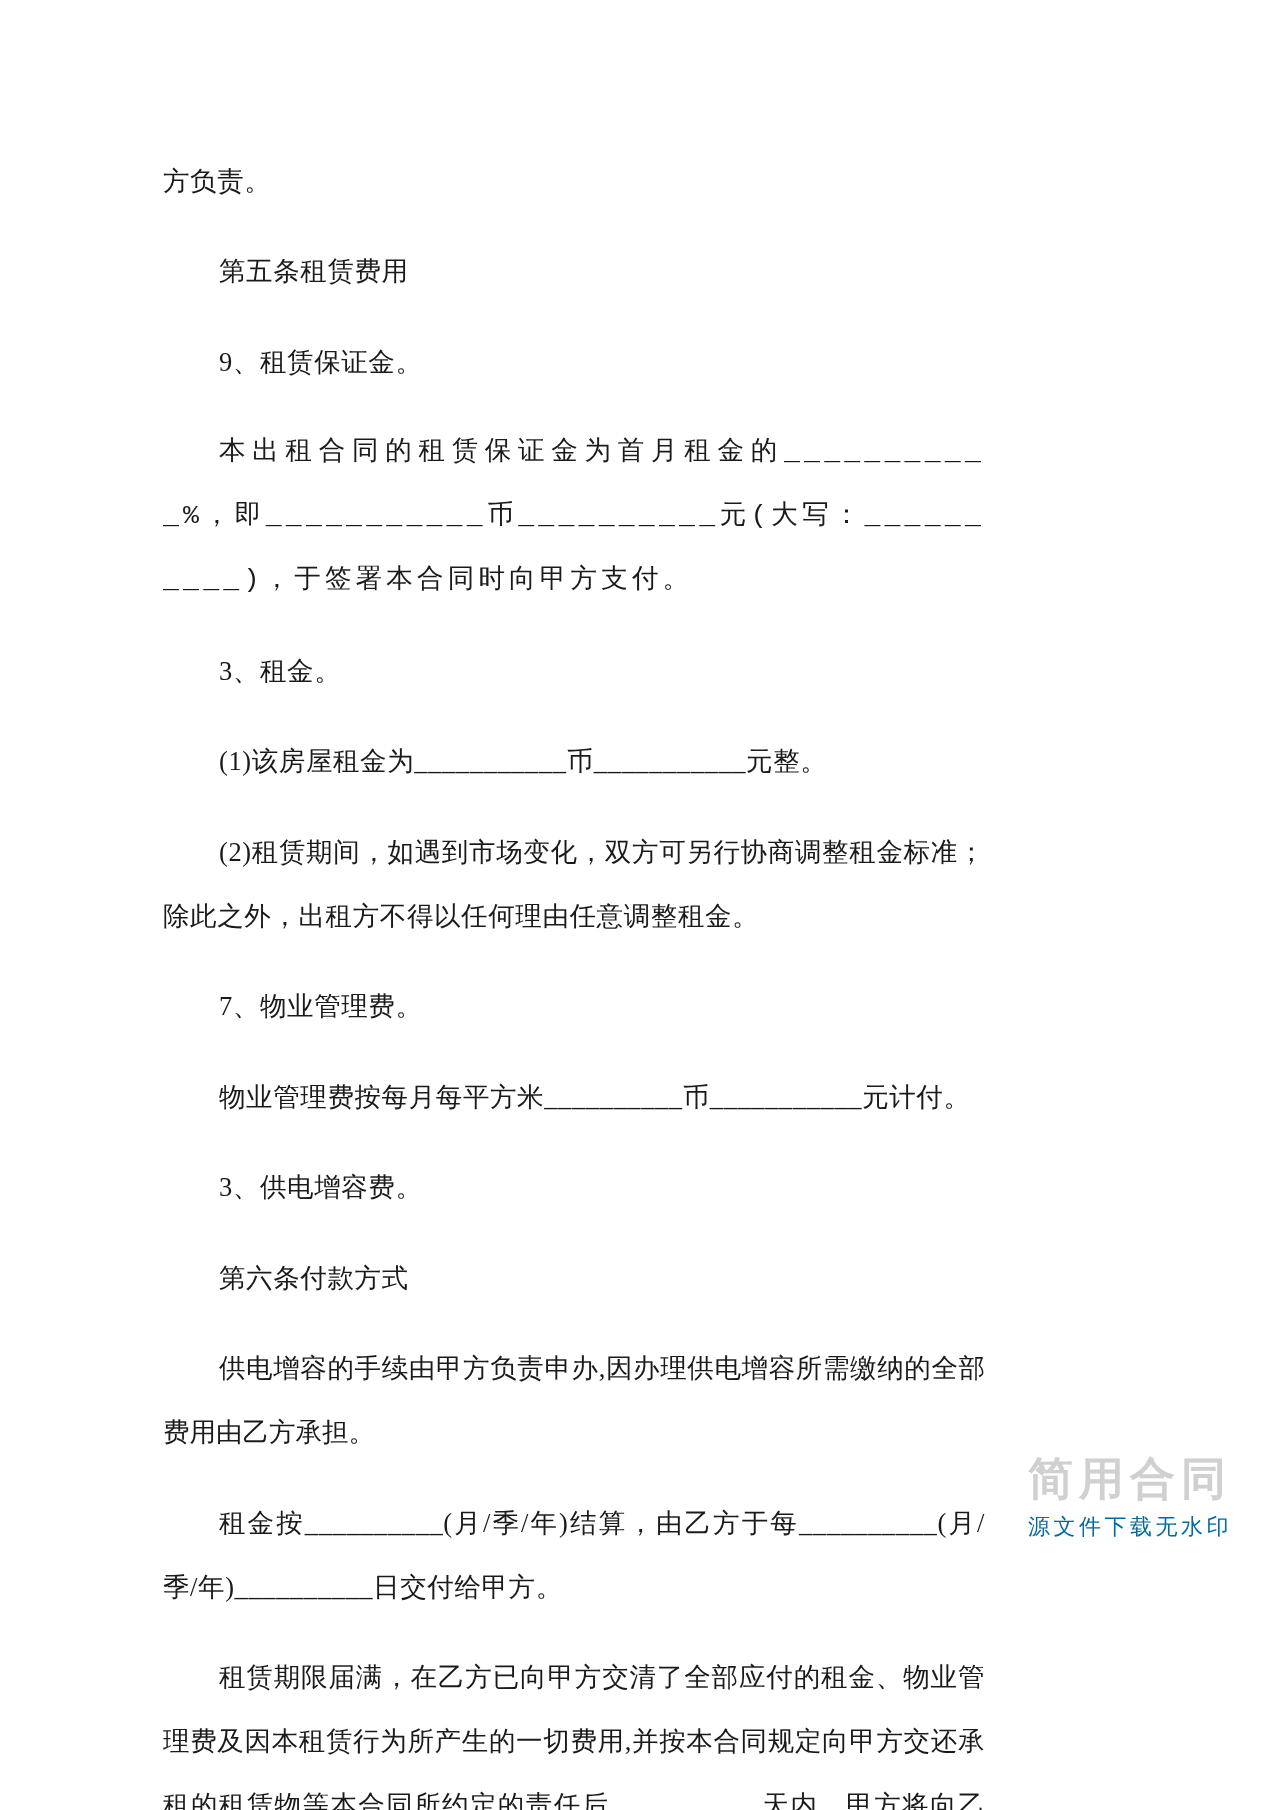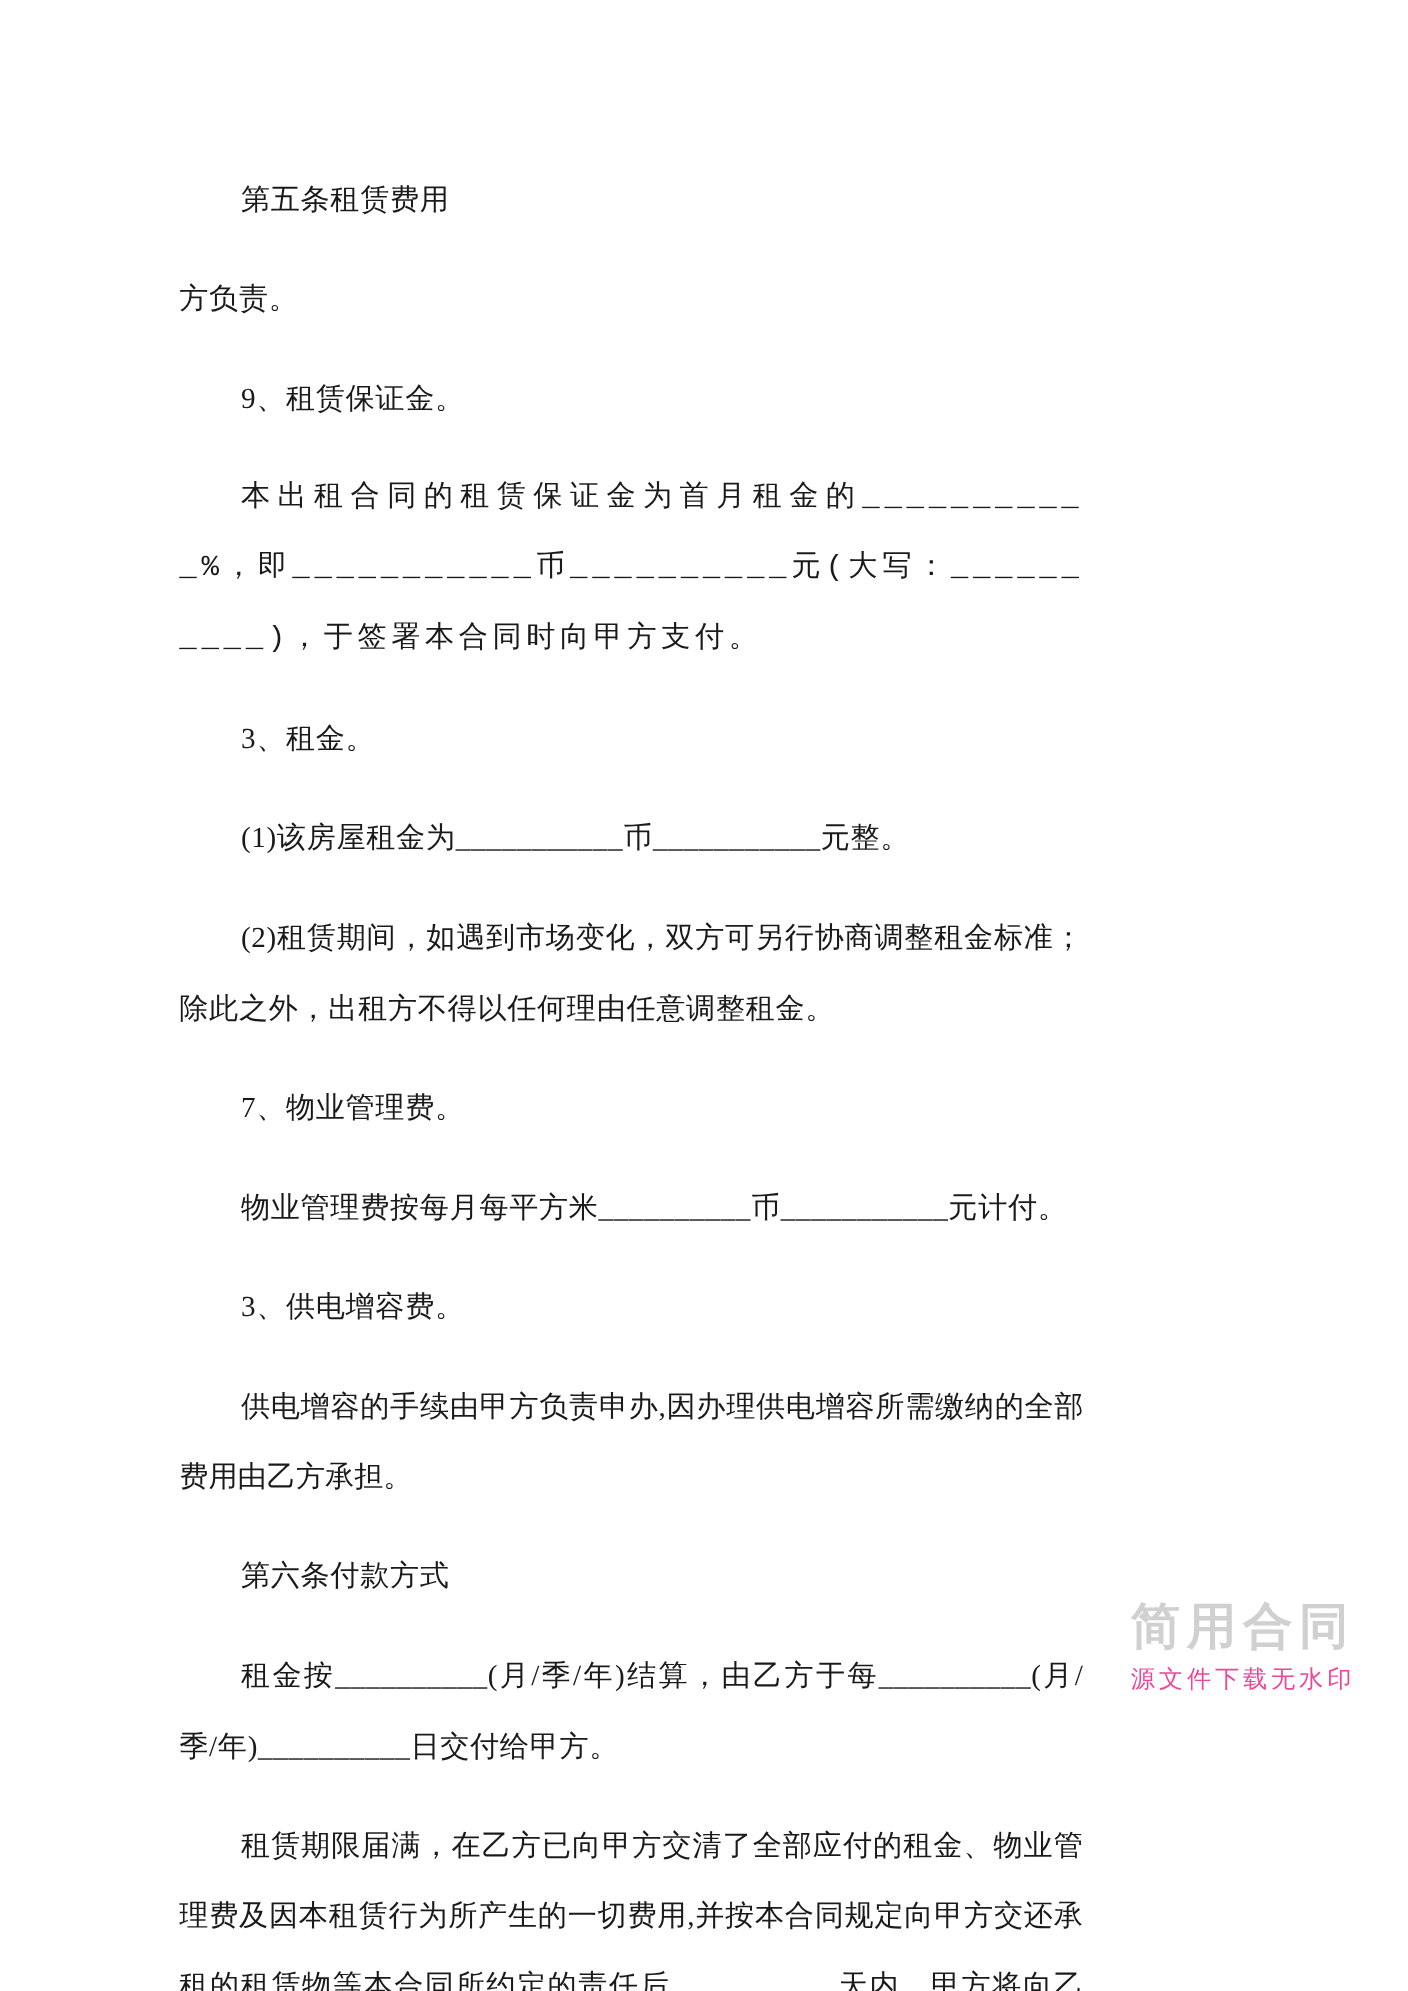--- a/index.html
+++ b/index.html
@@ -57,44 +57,44 @@
     font-weight: bold;
     letter-spacing: 6px;
     color: #d0d0d0;
     line-height: 1.12;
     white-space: nowrap;
   }
   #watermark .wm-sub {
     font-family: "DejaVu Sans", "Liberation Sans", sans-serif;
     font-size: 22px;
     letter-spacing: 3.5px;
-    color: #ec4899;
+    color: #0369a1;
     margin-top: 8px;
     white-space: nowrap;
   }
 </style>
 </head>
 <body>
 
 <div id="page">
 
   <div class="doc-body">
 
+    <p class="para plain">方负责。</p>
     <p class="para indent">第五条租赁费用</p>
-    <p class="para plain">方负责。</p>
     <p class="para indent">9、租赁保证金。</p>
     <p class="para indent loose"> 本出租合同的租赁保证金为首月租金的___________%，即___________币__________元(大写：__________)，于签署本合同时向甲方支付。</p>
     <p class="para indent">3、租金。</p>
     <p class="para indent">(1)该房屋租金为___________币___________元整。</p>
     <p class="para indent">(2)租赁期间，如遇到市场变化，双方可另行协商调整租金标准；除此之外，出租方不得以任何理由任意调整租金。</p>
     <p class="para indent">7、物业管理费。</p>
     <p class="para indent">物业管理费按每月每平方米__________币___________元计付。</p>
     <p class="para indent">3、供电增容费。</p>
+    <p class="para indent">第六条付款方式</p>
     <p class="para indent tight">供电增容的手续由甲方负责申办,因办理供电增容所需缴纳的全部费用由乙方承担。</p>
-    <p class="para indent">第六条付款方式</p>
     <p class="para indent">租金按__________(月/季/年)结算，由乙方于每__________(月/季/年)__________日交付给甲方。</p>
     <p class="para indent">租赁期限届满，在乙方已向甲方交清了全部应付的租金、物业管理费及因本租赁行为所产生的一切费用,并按本合同规定向甲方交还承租的租赁物等本合同所约定的责任后___________天内，甲方将向乙方无偿退还租赁保证金。</p>
 
   </div>
 
   <div id="watermark">
     <div class="wm-main">简用合同</div>
     <div class="wm-sub">源文件下载无水印</div>
   </div>
 

